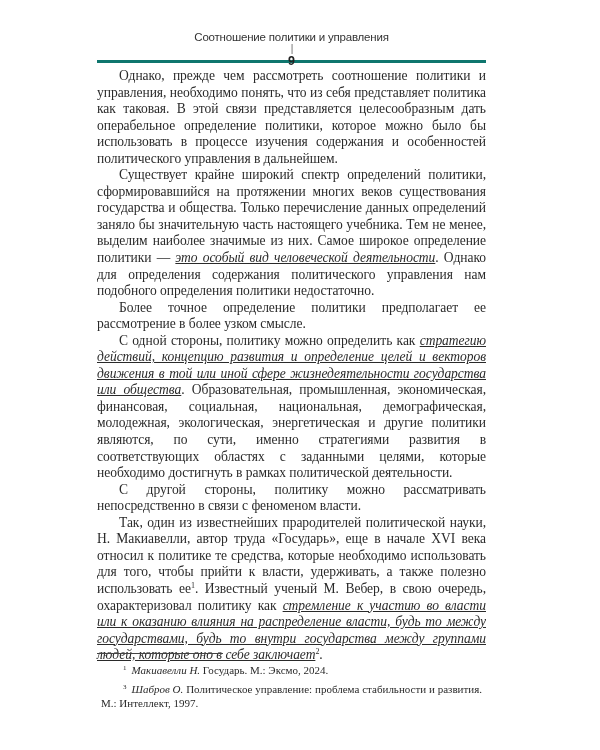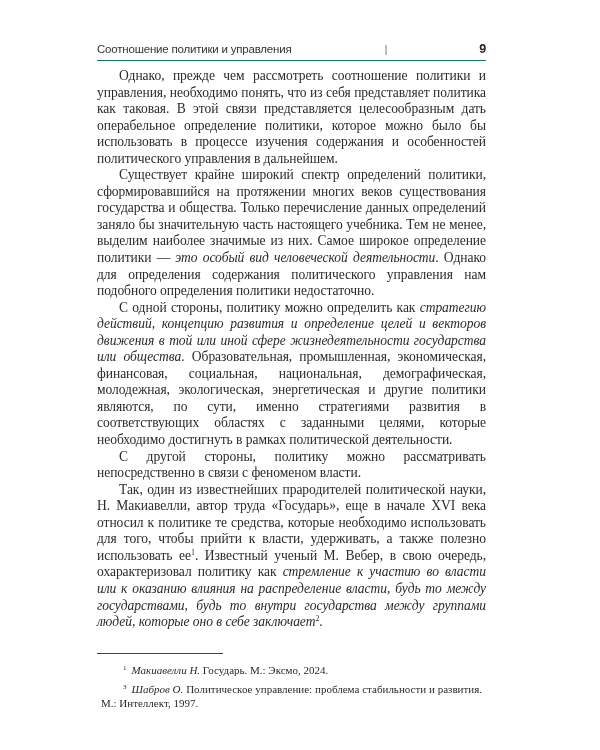--- a/index.html
+++ b/index.html
@@ -3,34 +3,34 @@
 <meta charset="utf-8">
 <style>
   html, body { margin: 0; padding: 0; }
   body {
     width: 600px; height: 750px; background: #ffffff; overflow: hidden;
     position: relative; color: #2a2a2a;
     font-family: "Liberation Serif", "DejaVu Serif", serif;
   }
   .header {
     position: absolute; left: 97px; top: 38px; width: 389px; height: 22px;
-    border-bottom: 1px solid #0f766e;
-    display: flex; justify-content: space-between; align-items: center;
+    border-bottom: 3px solid #0f766e;
+    display: flex; justify-content: center; align-items: center;
     font-family: "Liberation Sans", "DejaVu Sans", sans-serif;
-    font-size: 11.5px; color: #333; letter-spacing: -0.2px;
+    font-size: 11.5px; color: #333; letter-spacing: -0.2px; flex-direction: column;
   }
   .header .sep { margin: 0 9px 0 10px; color: #666; font-size: 10px; }
   .header .pnum { font-weight: bold; font-size: 12.5px; color: #222; }
   .body {
     position: absolute; left: 97px; top: 68px; width: 389px;
     font-size: 13.55px; line-height: 16.55px; text-align: justify;
     hyphens: manual; letter-spacing: -0.05px;
   }
   .body p { margin: 0; text-indent: 22px; }
-  .body em { font-style: italic; }
+  .body em { font-style: italic; text-decoration: underline; }
   sup { font-size: 8px; line-height: 0; vertical-align: 5px; }
   .fn-rule {
     position: absolute; left: 97px; top: 653px; width: 126px; height: 0;
     border-top: 1px solid #444;
   }
   .footnotes {
     position: absolute; left: 97px; top: 659px; width: 389px;
     font-size: 11px; line-height: 14.7px; text-align: justify;
   }
   .footnotes p { margin: 4px; text-indent: 22px; }
@@ -41,20 +41,21 @@
 
 <div class="header">
   <span>Соотношение политики и управления</span>
   <span class="sep">|</span>
   <span class="pnum">9</span>
 </div>
 
 <div class="body" id="body-text">
     <p><span>Однако, прежде чем рассмотреть соотношение политики и управления, необходимо понять, что из себя представляет политика как таковая. В этой связи представляется целесообразным дать операбельное определение политики, которое можно было бы использовать в процессе изучения содержания и особенностей политического управления в дальнейшем.</span></p>
     <p><span>Существует крайне широкий спектр определений политики, сформировавшийся на протяжении многих веков существования государства и общества. Только перечисление данных определений заняло бы значительную часть настоящего учебника. Тем не менее, выделим наиболее значимые из них. Самое широкое определение политики — </span><em>это особый вид человеческой деятельности</em><span>. Однако для определения содержания политического управления нам подобного определения политики недостаточно.</span></p>
+    <p><span>Более точное определение политики предполагает ее рассмотрение в более узком смысле.</span></p>
     <p><span>С одной стороны, политику можно определить как </span><em>стратегию действий, концепцию развития и определение целей и векторов движения в той или иной сфере жизнедеятельности государства или общества</em><span>. Образовательная, промышленная, экономическая, финансовая, социальная, национальная, демографическая, молодежная, экологическая, энергетическая и другие политики являются, по сути, именно стратегиями развития в соответствующих областях с заданными целями, которые необходимо достигнуть в рамках политической деятельности.</span></p>
     <p><span>С другой стороны, политику можно рассматривать непосредственно в связи с феноменом власти.</span></p>
     <p><span>Так, один из известнейших прародителей политической науки, Н. Макиавелли, автор труда «Государь», еще в начале XVI века относил к политике те средства, которые необходимо использовать для того, чтобы прийти к власти, удерживать, а также полезно использовать ее</span><sup>1</sup><span>. Известный ученый М. Вебер, в свою очередь, охарактеризовал политику как </span><em>стремление к участию во власти или к оказанию влияния на распределение власти, будь то между государствами, будь то внутри государства между группами людей, которые оно в себе заключает</em><sup>2</sup><span>.</span></p>
   </div>
 
 <div class="fn-rule"></div>
 
 <div class="footnotes" id="footnotes">
     <p><sup>1</sup><em>Макиавелли Н.</em><span> Государь. М.: Эксмо, 2024.</span></p>
     <p><sup>3</sup><em>Шабров О.</em><span> Политическое управление: проблема стабильности и развития. М.: Интеллект, 1997.</span></p>

